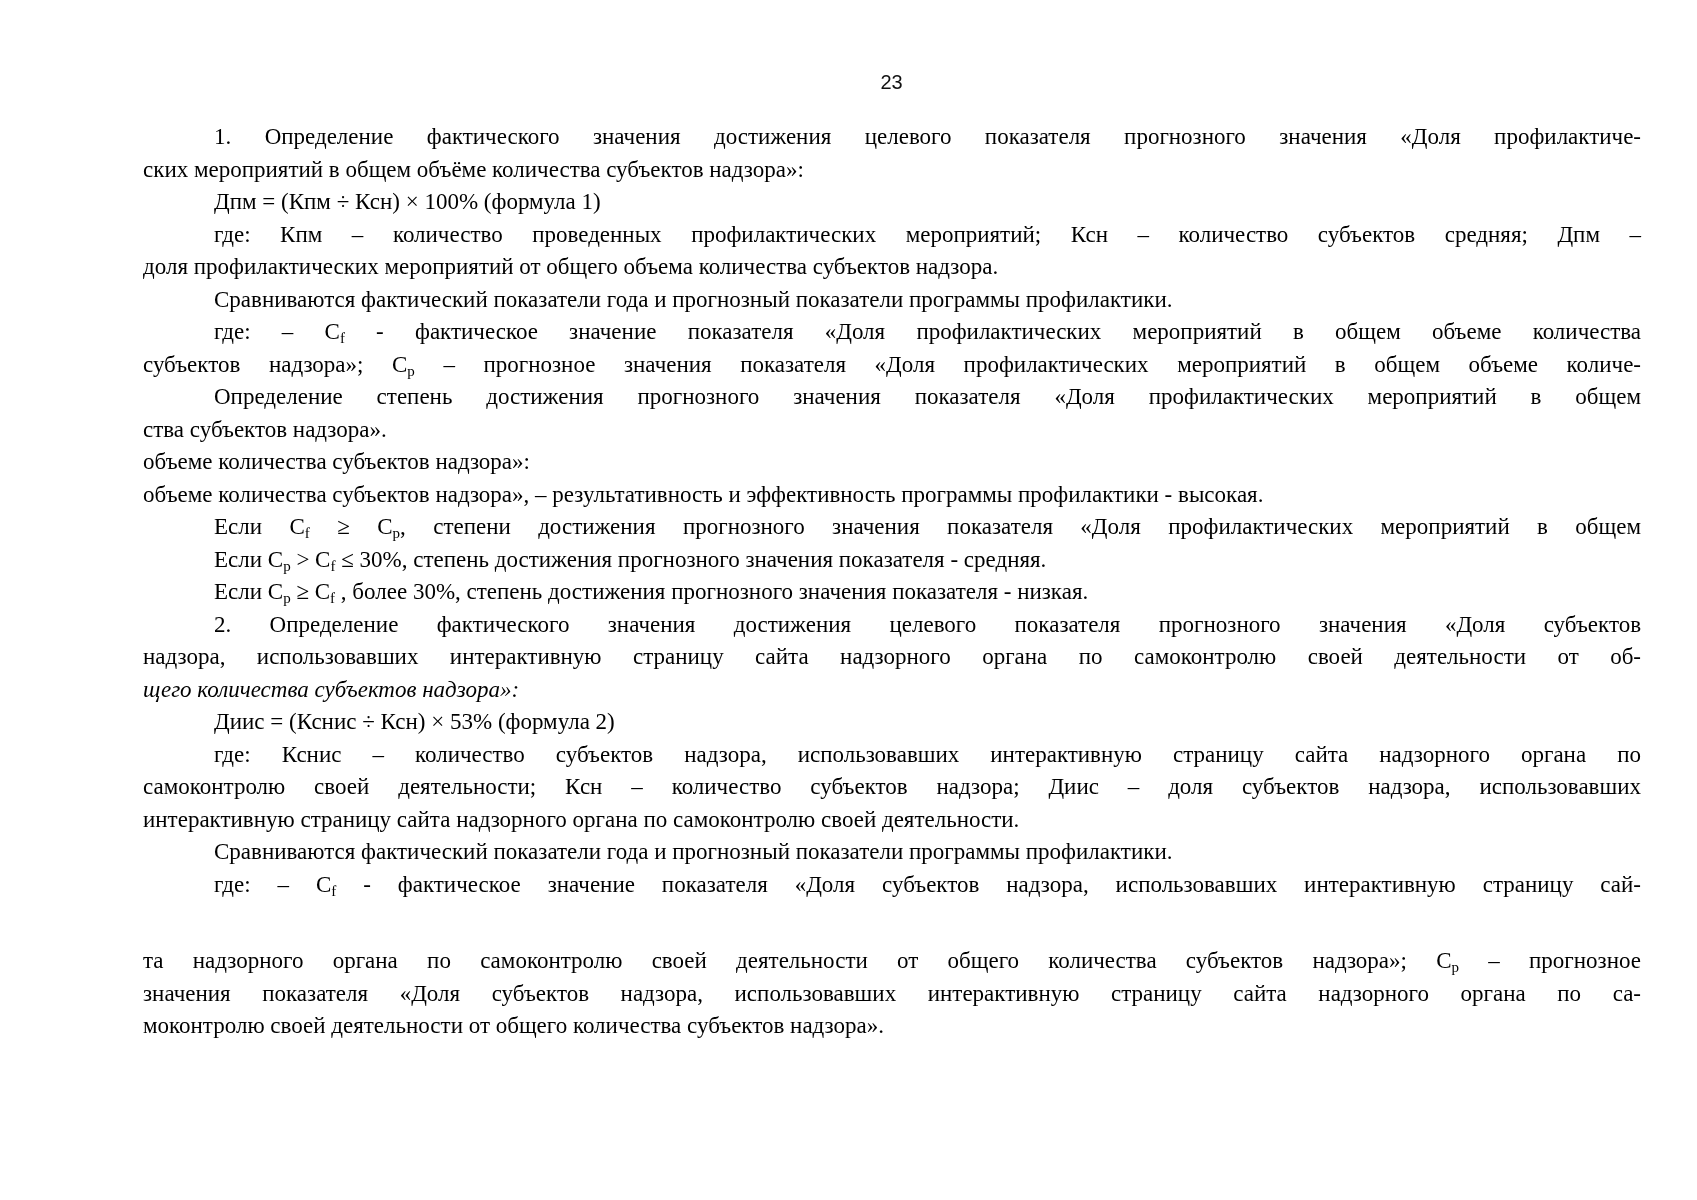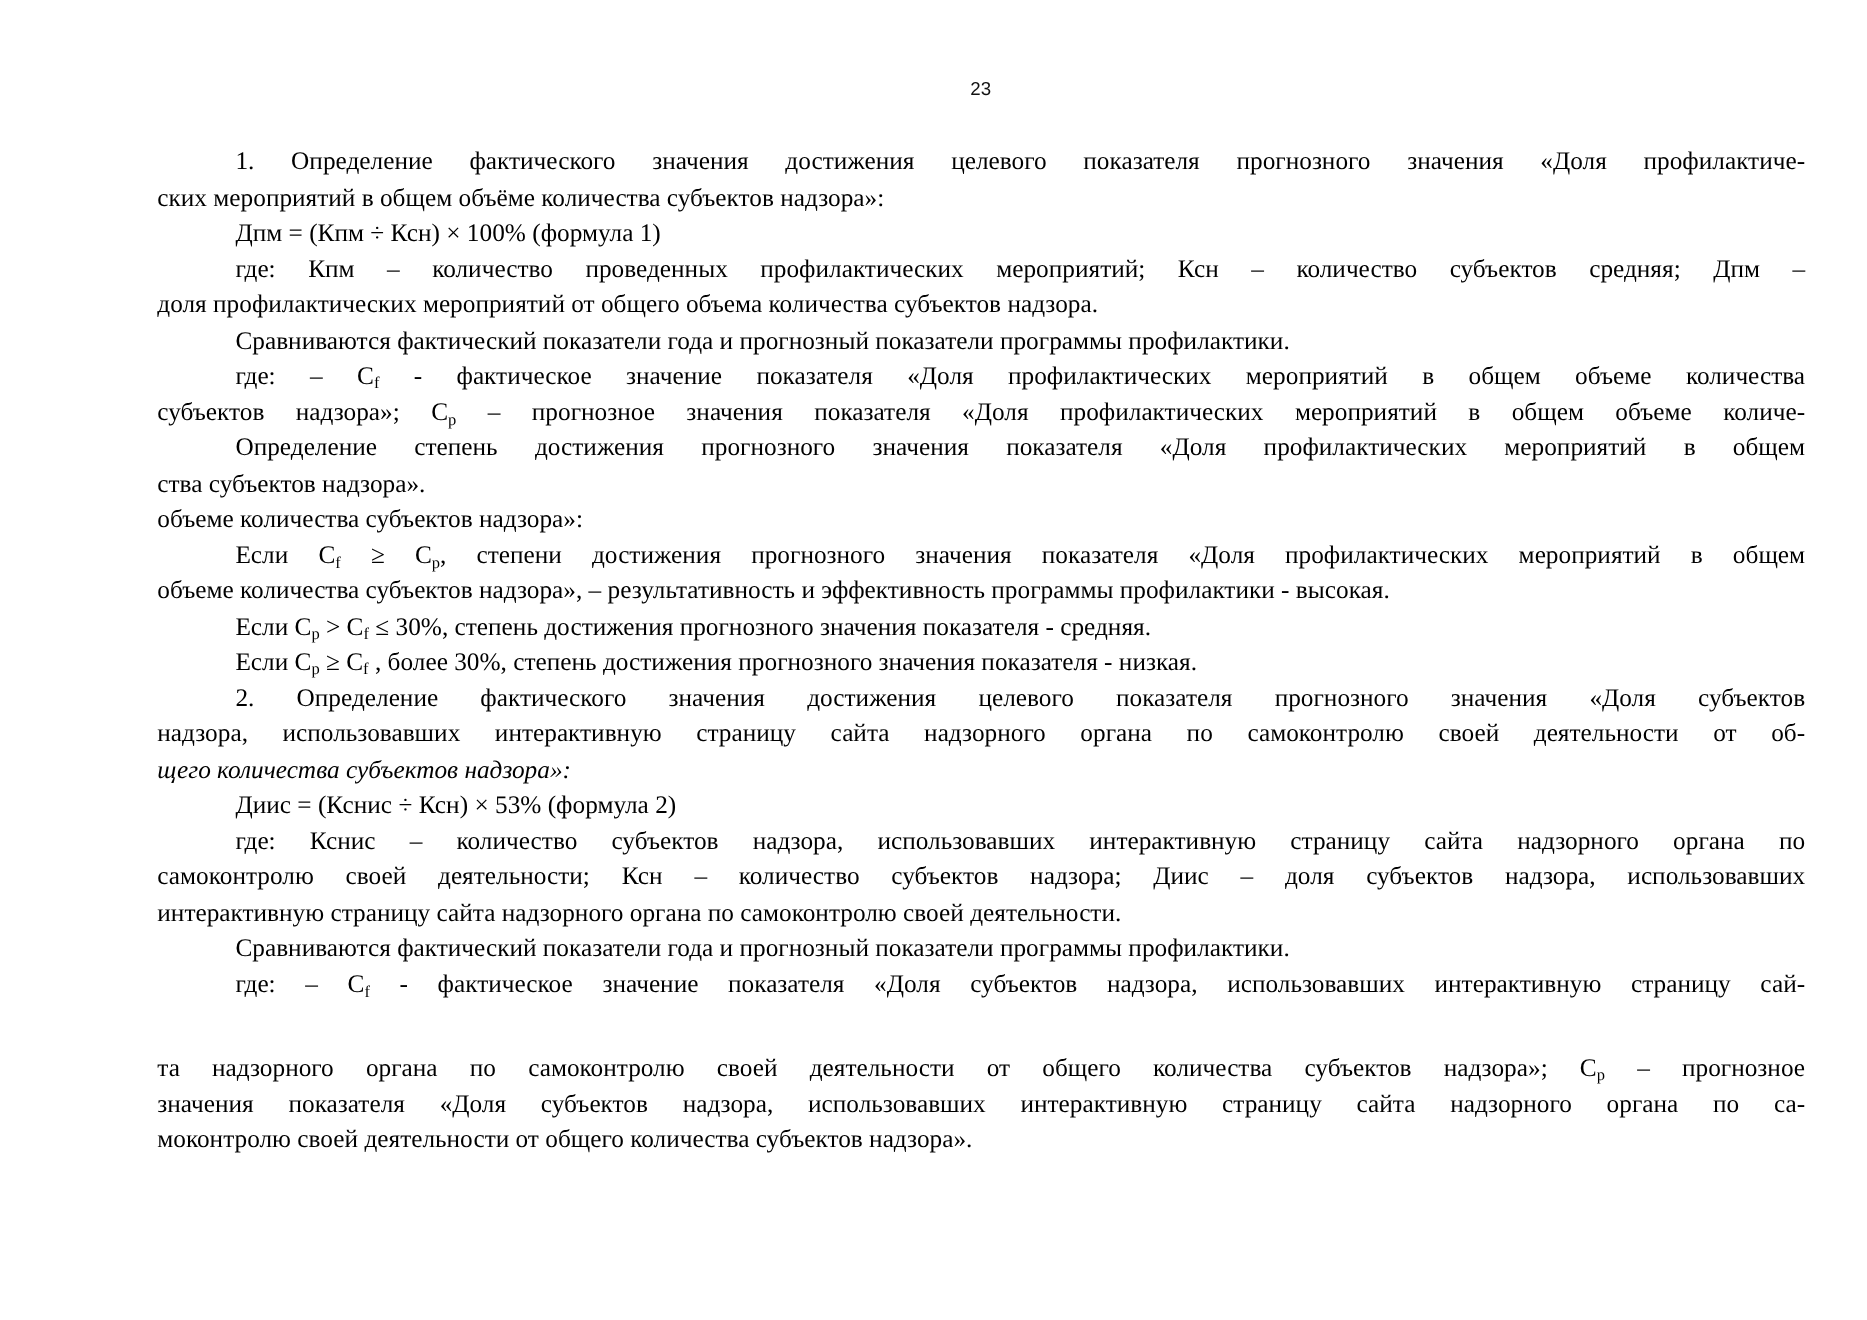--- a/index.html
+++ b/index.html
@@ -1,24 +1,24 @@
 <!DOCTYPE html>
 <html><head>
 <meta charset="utf-8">
 <style>
   html, body { margin: 0; padding: 0; background: #ffffff; }
   body { width: 1697px; height: 1200px; position: relative; overflow: hidden; }
   .page-number {
     position: absolute; left: 0; width: 1697px; top: 71px;
     text-align: center; font-family: "Liberation Sans", sans-serif;
-    font-size: 17px; color: #111; 
+    font-size: 20px; color: #111; 
     padding-left: 86px; box-sizing: border-box;
   }
   .text-block {
-    position: absolute; left: 143px; top: 131px; width: 1498px;
+    position: absolute; left: 143px; top: 121px; width: 1498px;
     font-family: "Liberation Serif", serif; font-size: 23px; color: #000;
   }
   .line {
     height: 32.5px; line-height: 32.5px; white-space: nowrap;
     text-align: justify; text-align-last: justify;
     overflow: visible;
   }
   .line.indent { padding-left: 71px; }
   .line.last { text-align-last: left; }
   .run-sub { font-size: 15px; vertical-align: -4px; line-height: 0; }
@@ -33,22 +33,22 @@
     <div class="line last" style="white-space: normal;"><span class="run">ских мероприятий в общем объёме количества субъектов надзора»:</span></div>
     <div class="line indent last" style="white-space: normal;"><span class="run">Дпм = (Кпм ÷ Ксн) × 100% (формула 1)</span></div>
     <div class="line indent" style="white-space: normal;"><span class="run">где: Кпм – количество проведенных профилактических мероприятий; Ксн – количество субъектов средняя; Дпм –</span></div>
     <div class="line last" style="white-space: normal;"><span class="run">доля профилактических мероприятий от общего объема количества субъектов надзора.</span></div>
     <div class="line indent last" style="white-space: normal;"><span class="run">Сравниваются фактический показатели года и прогнозный показатели программы профилактики.</span></div>
     <div class="line indent" style="white-space: normal;"><span class="run">где: – C</span><span class="run-sub">f</span><span class="run"> - фактическое значение показателя «Доля профилактических мероприятий в общем объеме количества</span></div>
     <div class="line" style="white-space: normal;"><span class="run">субъектов надзора»; C</span><span class="run-sub">p</span><span class="run"> – прогнозное значения показателя «Доля профилактических мероприятий в общем объеме количе-</span></div>
     <div class="line indent" style="white-space: normal;"><span class="run">Определение степень достижения прогнозного значения показателя «Доля профилактических мероприятий в общем</span></div>
     <div class="line last" style="white-space: normal;"><span class="run">ства субъектов надзора».</span></div>
     <div class="line last" style="white-space: normal;"><span class="run">объеме количества субъектов надзора»:</span></div>
+    <div class="line last" style="white-space: normal;"><span class="run">объеме количества субъектов надзора», – результативность и эффективность программы профилактики - высокая.</span></div>
     <div class="line indent" style="white-space: normal;"><span class="run">Если C</span><span class="run-sub">f</span><span class="run"> ≥ C</span><span class="run-sub">p</span><span class="run">, степени достижения прогнозного значения показателя «Доля профилактических мероприятий в общем</span></div>
-    <div class="line last" style="white-space: normal;"><span class="run">объеме количества субъектов надзора», – результативность и эффективность программы профилактики - высокая.</span></div>
     <div class="line indent last" style="white-space: normal;"><span class="run">Если C</span><span class="run-sub">p</span><span class="run"> &gt; C</span><span class="run-sub">f</span><span class="run"> ≤ 30%, степень достижения прогнозного значения показателя - средняя.</span></div>
     <div class="line indent last" style="white-space: normal;"><span class="run">Если C</span><span class="run-sub">p</span><span class="run"> ≥ C</span><span class="run-sub">f</span><span class="run"> , более 30%, степень достижения прогнозного значения показателя - низкая.</span></div>
     <div class="line indent" style="white-space: normal;"><span class="run">2. Определение фактического значения достижения целевого показателя прогнозного значения «Доля субъектов</span></div>
     <div class="line" style="white-space: normal;"><span class="run">надзора, использовавших интерактивную страницу сайта надзорного органа по самоконтролю своей деятельности от об-</span></div>
     <div class="line last" style="white-space: normal; font-style: italic;"><span class="run">щего количества субъектов надзора»:</span></div>
     <div class="line indent last" style="white-space: normal;"><span class="run">Диис = (Кснис  ÷ Ксн) × 53% (формула 2)</span></div>
     <div class="line indent" style="white-space: normal;"><span class="run">где: Кснис – количество субъектов надзора, использовавших интерактивную страницу сайта надзорного органа по</span></div>
     <div class="line" style="white-space: normal;"><span class="run">самоконтролю своей деятельности; Ксн – количество субъектов надзора; Диис – доля субъектов надзора, использовавших</span></div>
     <div class="line last" style="white-space: normal;"><span class="run">интерактивную страницу сайта надзорного органа по самоконтролю своей деятельности.</span></div>
     <div class="line indent last" style="white-space: normal;"><span class="run">Сравниваются фактический показатели года и прогнозный показатели программы профилактики.</span></div>

